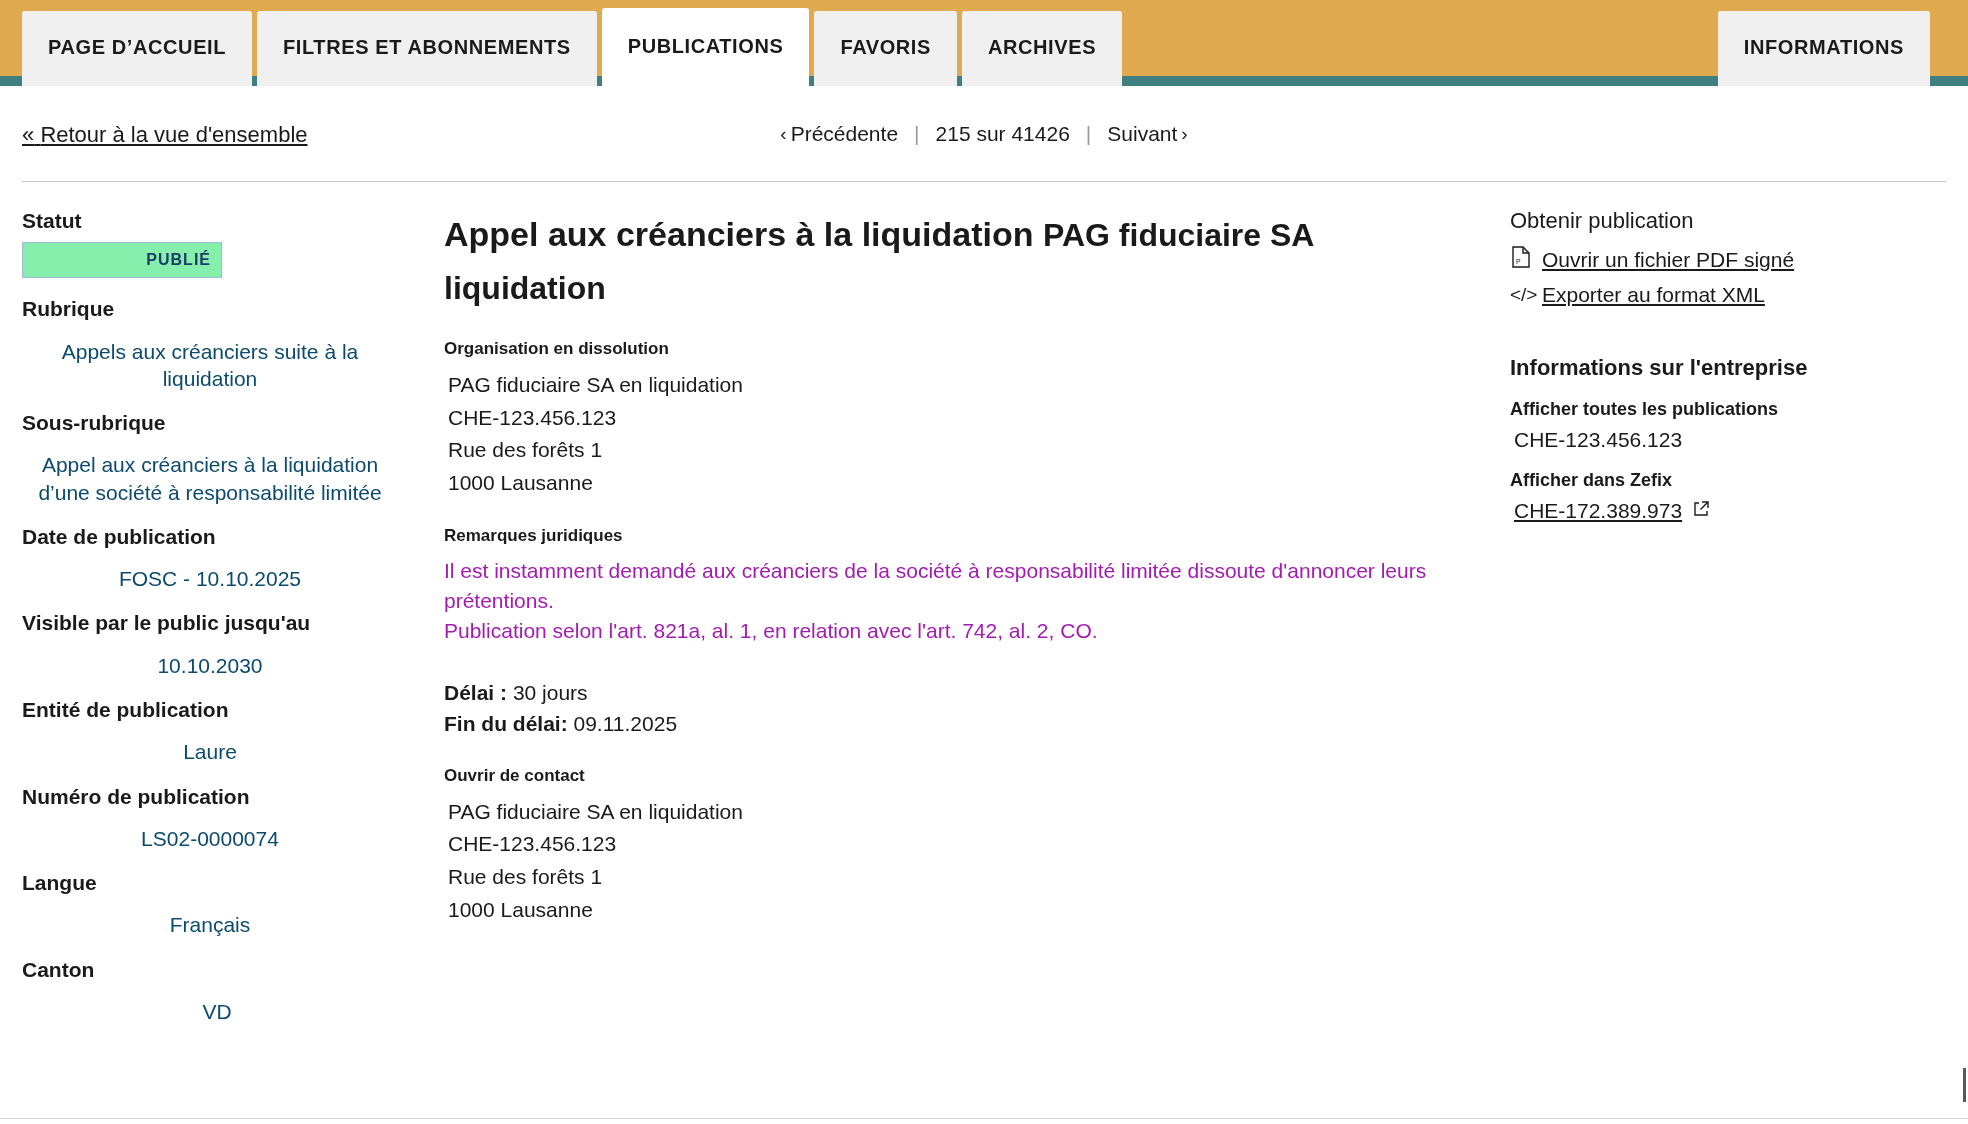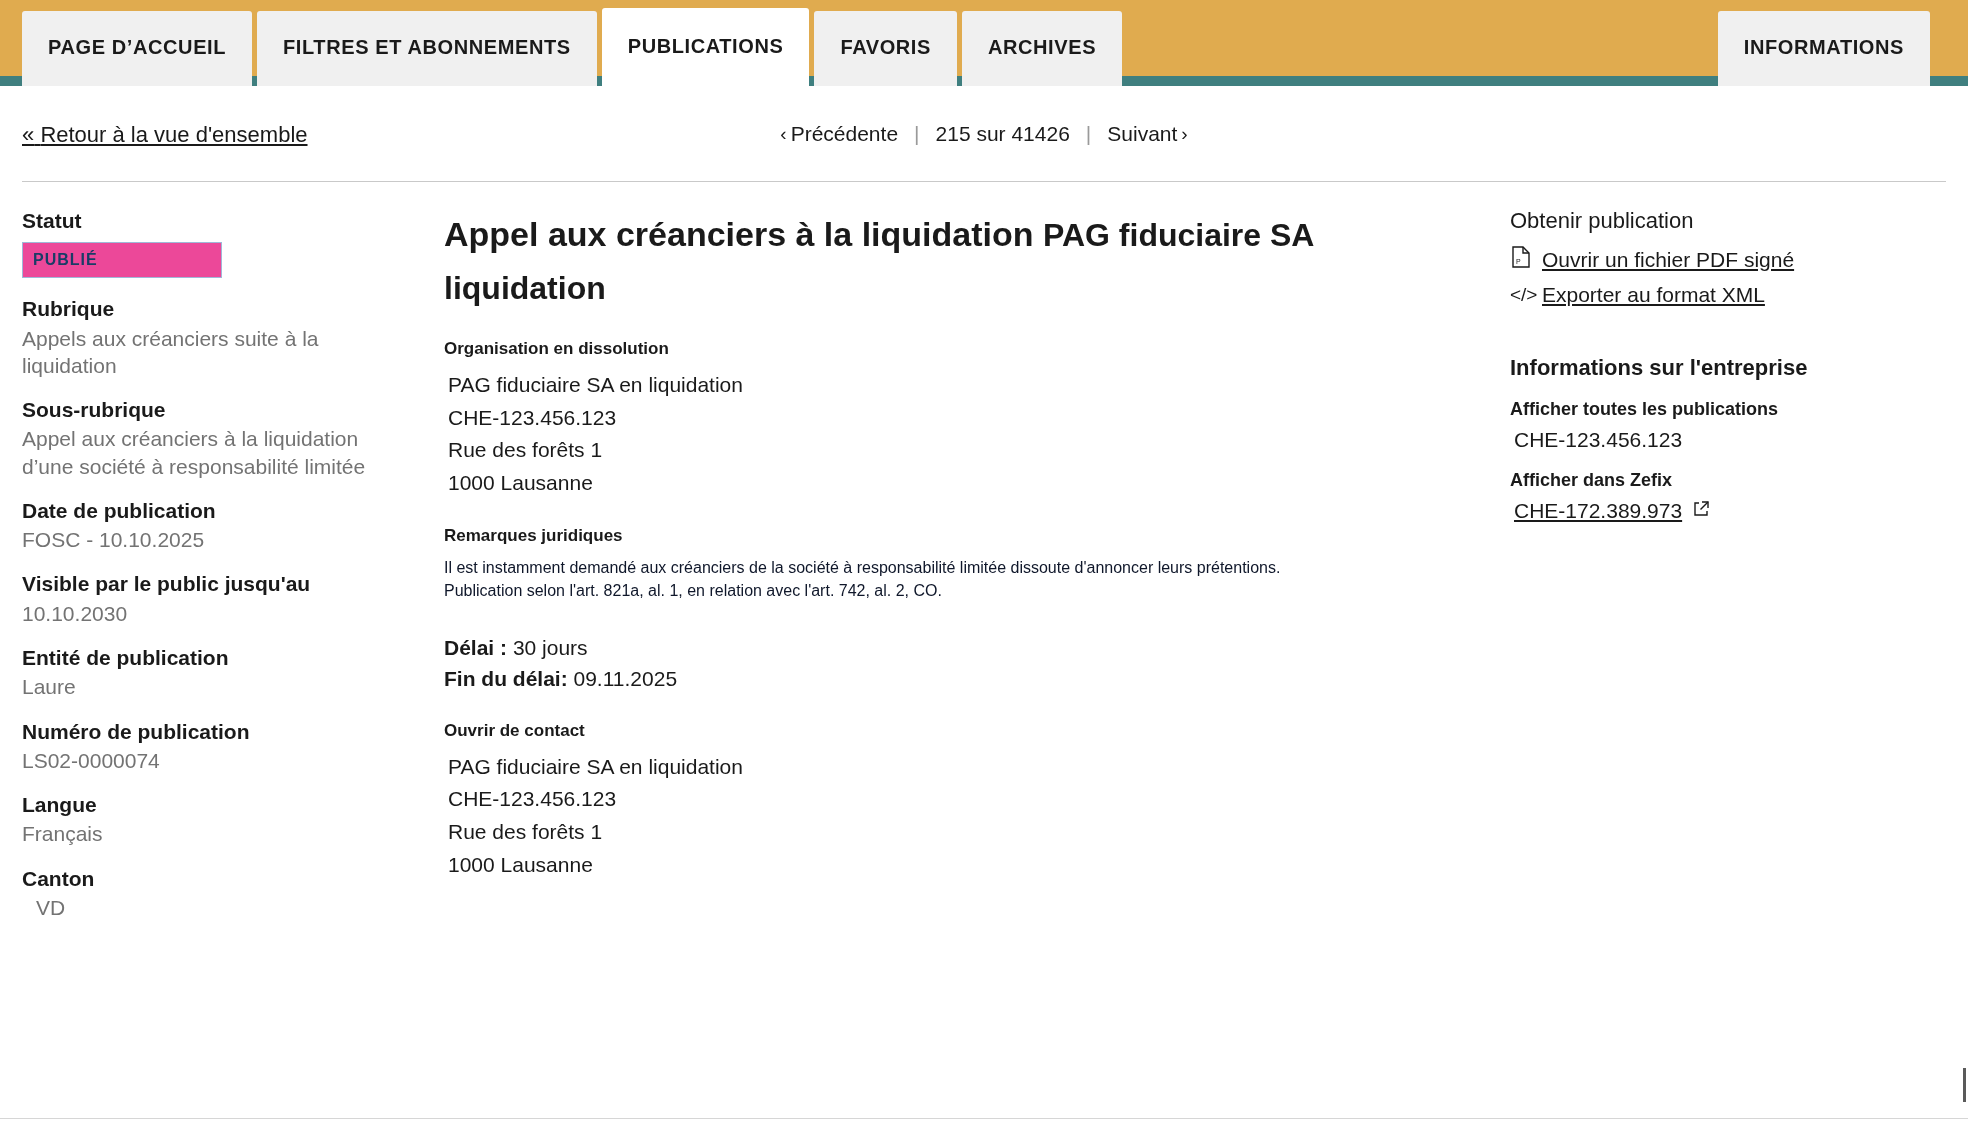--- a/index.html
+++ b/index.html
@@ -101,32 +101,33 @@
   .meta-label {
     font-size: 21px;
     font-weight: bold;
     color: #1a1a1a;
     margin-top: 18px;
     line-height: 1.25;
   }
   .meta-label:first-child { margin-top: 0; }
   .meta-value {
     font-size: 21px;
-    color: #737373;
+    color: #0c4a6e;
     line-height: 1.3;
-    margin-top: 2px;
+    margin-top: 15px;
+    text-align: center;
   }
   .badge {
     display: inline-block;
     margin-top: 8px;
     padding: 8px 10px;
     min-width: 200px;
-    text-align: left;
+    text-align: right;
     border: 1px solid #9fb8d8;
-    background: #ec4899;
+    background: #86efac;
     color: #1a3c66;
     font-size: 16px;
     font-weight: bold;
     letter-spacing: 1px;
   }
   .meta-value.indent { padding-left: 14px; }
 
   
   .title {
     font-size: 34px;
@@ -142,22 +143,22 @@
     color: #1a1a1a;
     margin: 26px 0 10px 0;
   }
   .addr {
     font-size: 21px;
     color: #1a1a1a;
     line-height: 1.55;
     padding-left: 4px;
   }
   .para {
-    font-size: 16px;
-    color: #0f172a;
+    font-size: 21px;
+    color: #a21caf;
     line-height: 1.45;
   }
   .delai { margin-top: 30px; font-size: 21px; color: #1a1a1a; line-height: 1.5; }
   .delai b { font-weight: bold; }
 
   
   .r-head {
     font-size: 22px;
     color: #1a1a1a;
     margin-bottom: 12px;

